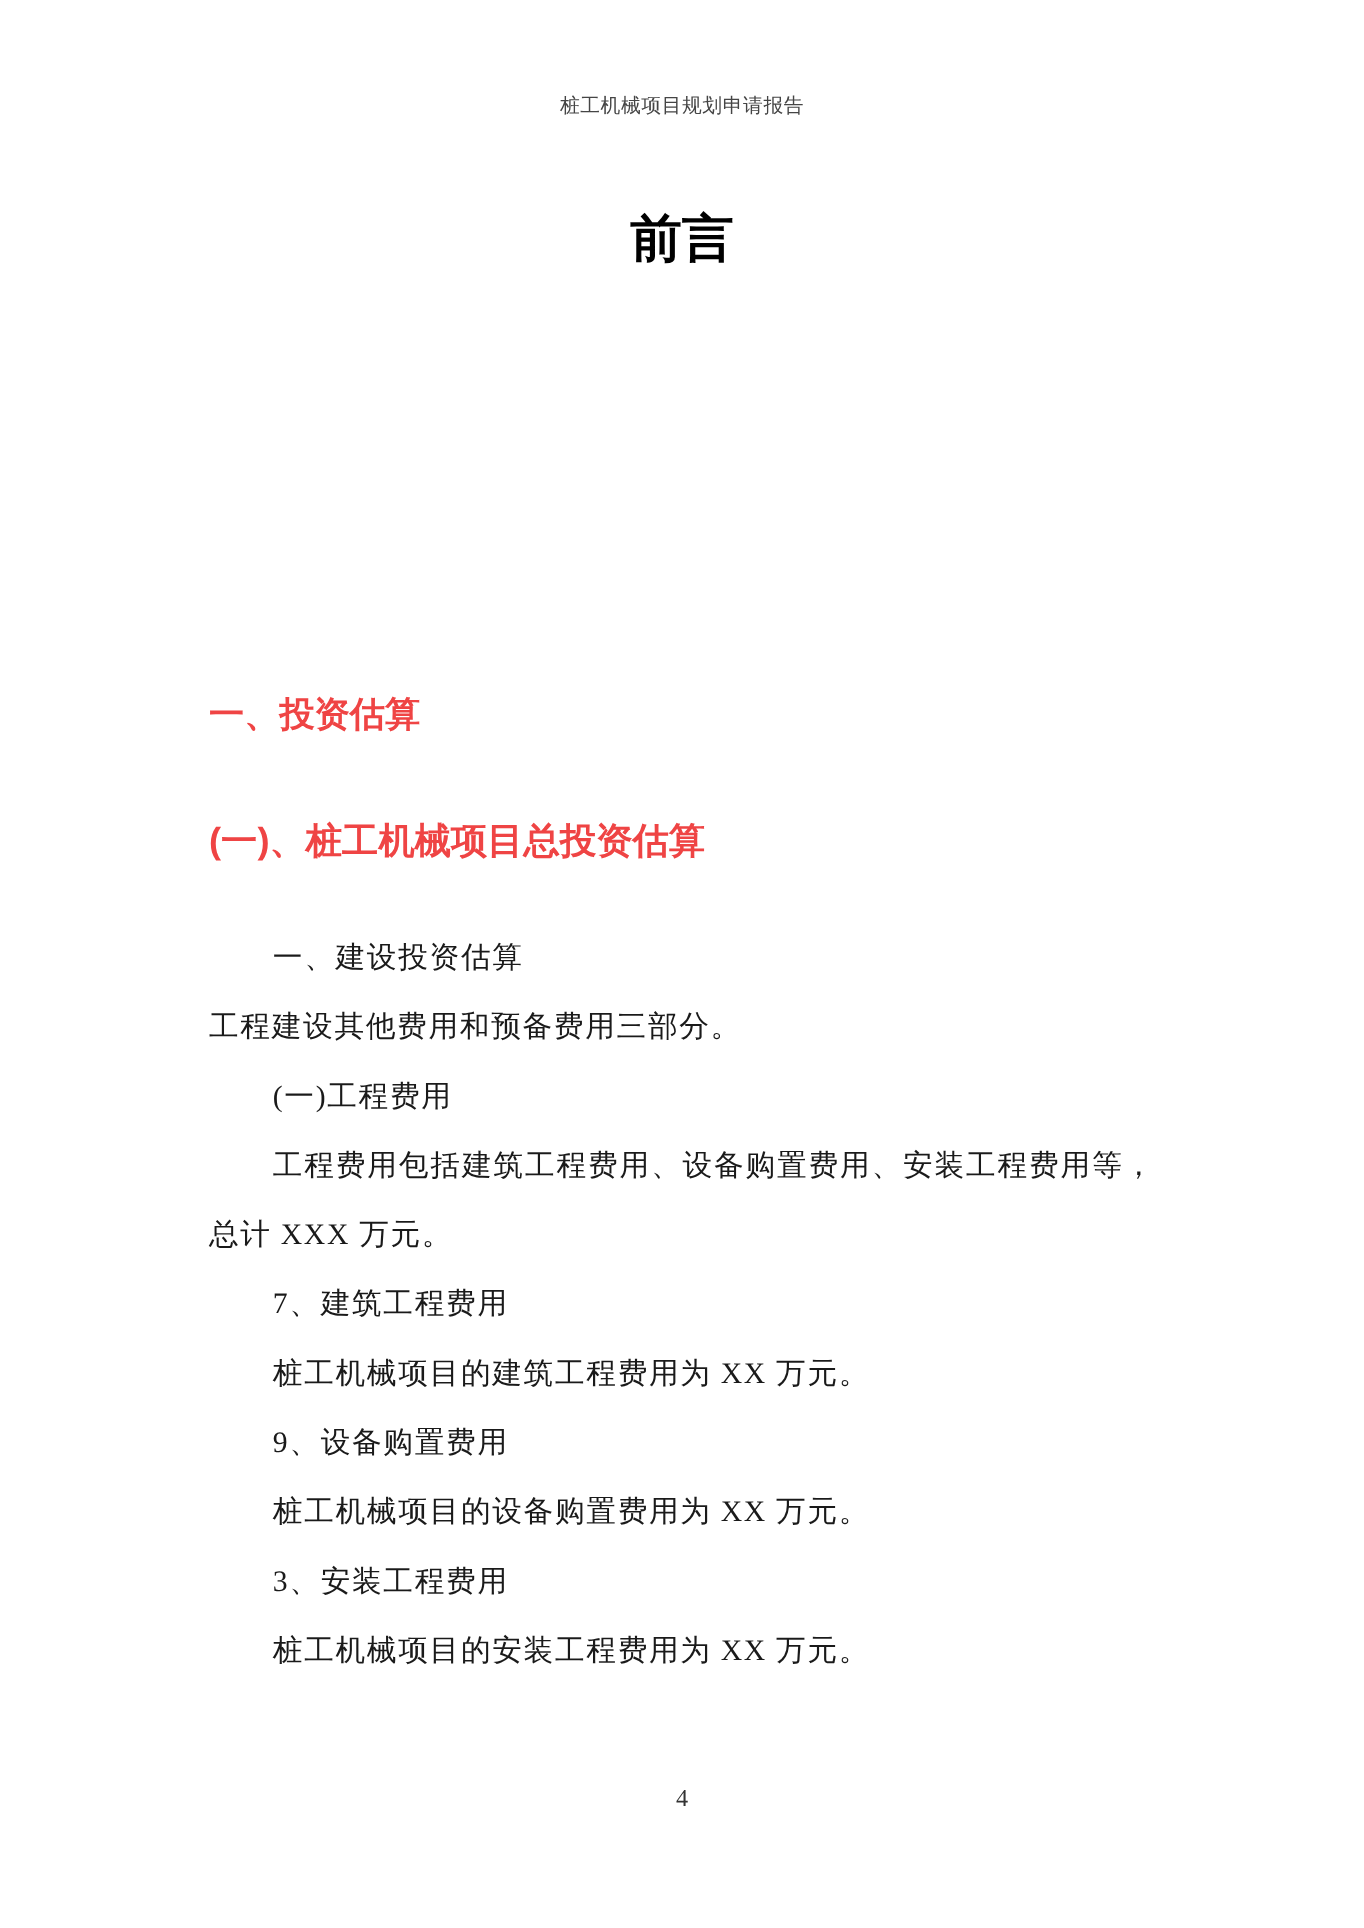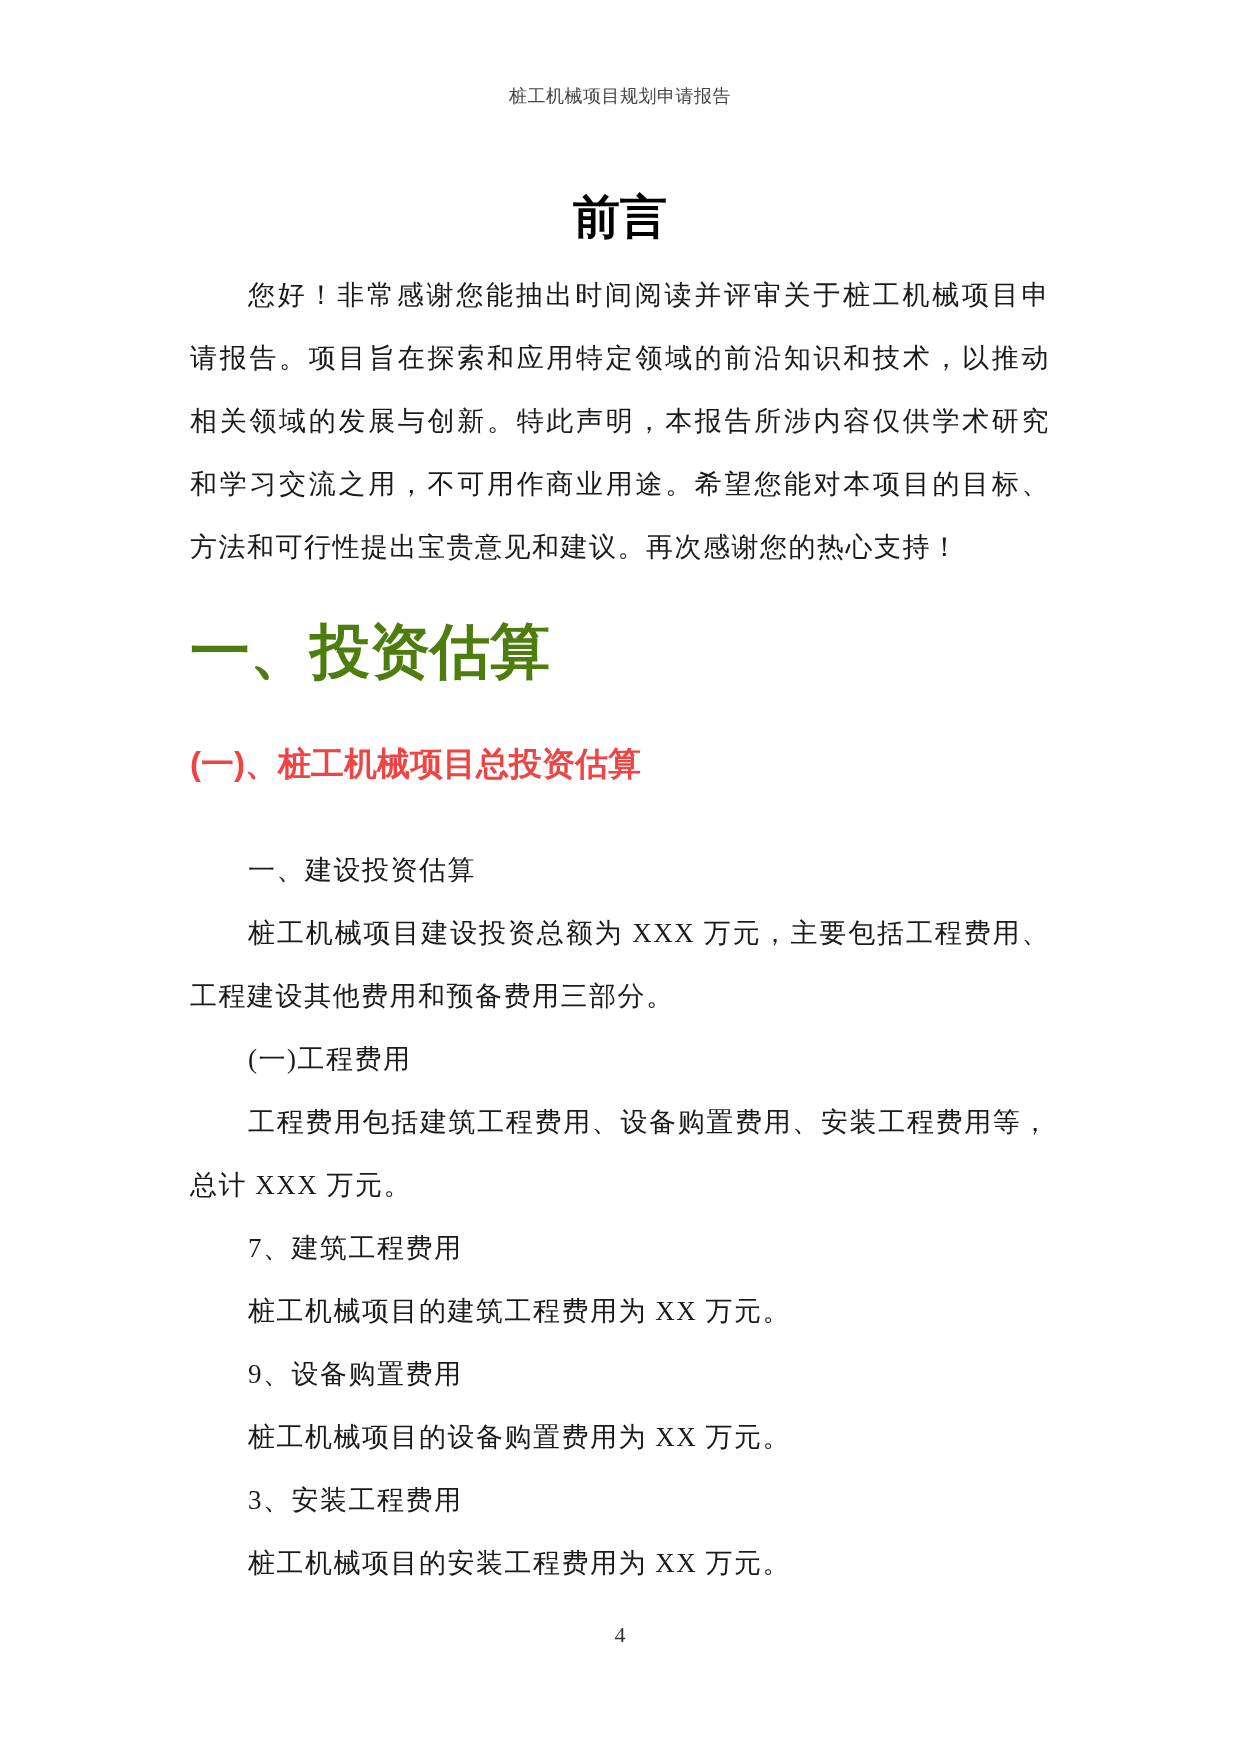--- a/index.html
+++ b/index.html
@@ -54,25 +54,25 @@
     white-space: normal;
     text-align: justify;
     text-align-last: justify;
   }
   .line.indent { text-indent: 58px; }
   .section-heading {
     position: absolute;
     left: 190px;
     top: 623px;
     width: 860px;
-    font-size: 60px;
+    font-size: 32px;
     line-height: 58px;
     font-weight: 700;
-    color: #4d7c0f;
-    font-family: Liberation Serif, serif;
+    color: #ef4444;
+    font-family: Liberation Mono, monospace;
   }
   .subsection-heading {
     position: absolute;
     left: 190px;
     top: 740px;
     width: 860px;
     font-size: 33px;
     line-height: 48px;
     font-weight: 700;
     color: #ef4444;
@@ -91,35 +91,27 @@
 </style>
 </head>
 <body>
 
 <div class="page">
 
   <div class="page-header">桩工机械项目规划申请报告</div>
 
   <div class="doc-title">前言</div>
 
-  <div class="content intro-block" style="position:absolute;">
-      <div class="line indent justify">您好！非常感谢您能抽出时间阅读并评审关于桩工机械项目申</div>
-      <div class="line justify">请报告。项目旨在探索和应用特定领域的前沿知识和技术，以推动</div>
-      <div class="line justify">相关领域的发展与创新。特此声明，本报告所涉内容仅供学术研究</div>
-      <div class="line justify">和学习交流之用，不可用作商业用途。希望您能对本项目的目标、</div>
-      <div class="line">方法和可行性提出宝贵意见和建议。再次感谢您的热心支持！</div>
-    </div>
 
   <div class="section-heading">一、投资估算</div>
 
   <div class="subsection-heading">(一)、桩工机械项目总投资估算</div>
 
   <div class="content body-block" style="position:absolute;">
       <div class="line indent">一、建设投资估算</div>
-      <div class="line indent justify">桩工机械项目建设投资总额为 XXX 万元，主要包括工程费用、</div>
       <div class="line">工程建设其他费用和预备费用三部分。</div>
       <div class="line indent">(一)工程费用</div>
       <div class="line indent justify">工程费用包括建筑工程费用、设备购置费用、安装工程费用等，</div>
       <div class="line">总计 XXX 万元。</div>
       <div class="line indent">7、建筑工程费用</div>
       <div class="line indent">桩工机械项目的建筑工程费用为 XX 万元。</div>
       <div class="line indent">9、设备购置费用</div>
       <div class="line indent">桩工机械项目的设备购置费用为 XX 万元。</div>
       <div class="line indent">3、安装工程费用</div>
       <div class="line indent">桩工机械项目的安装工程费用为 XX 万元。</div>

